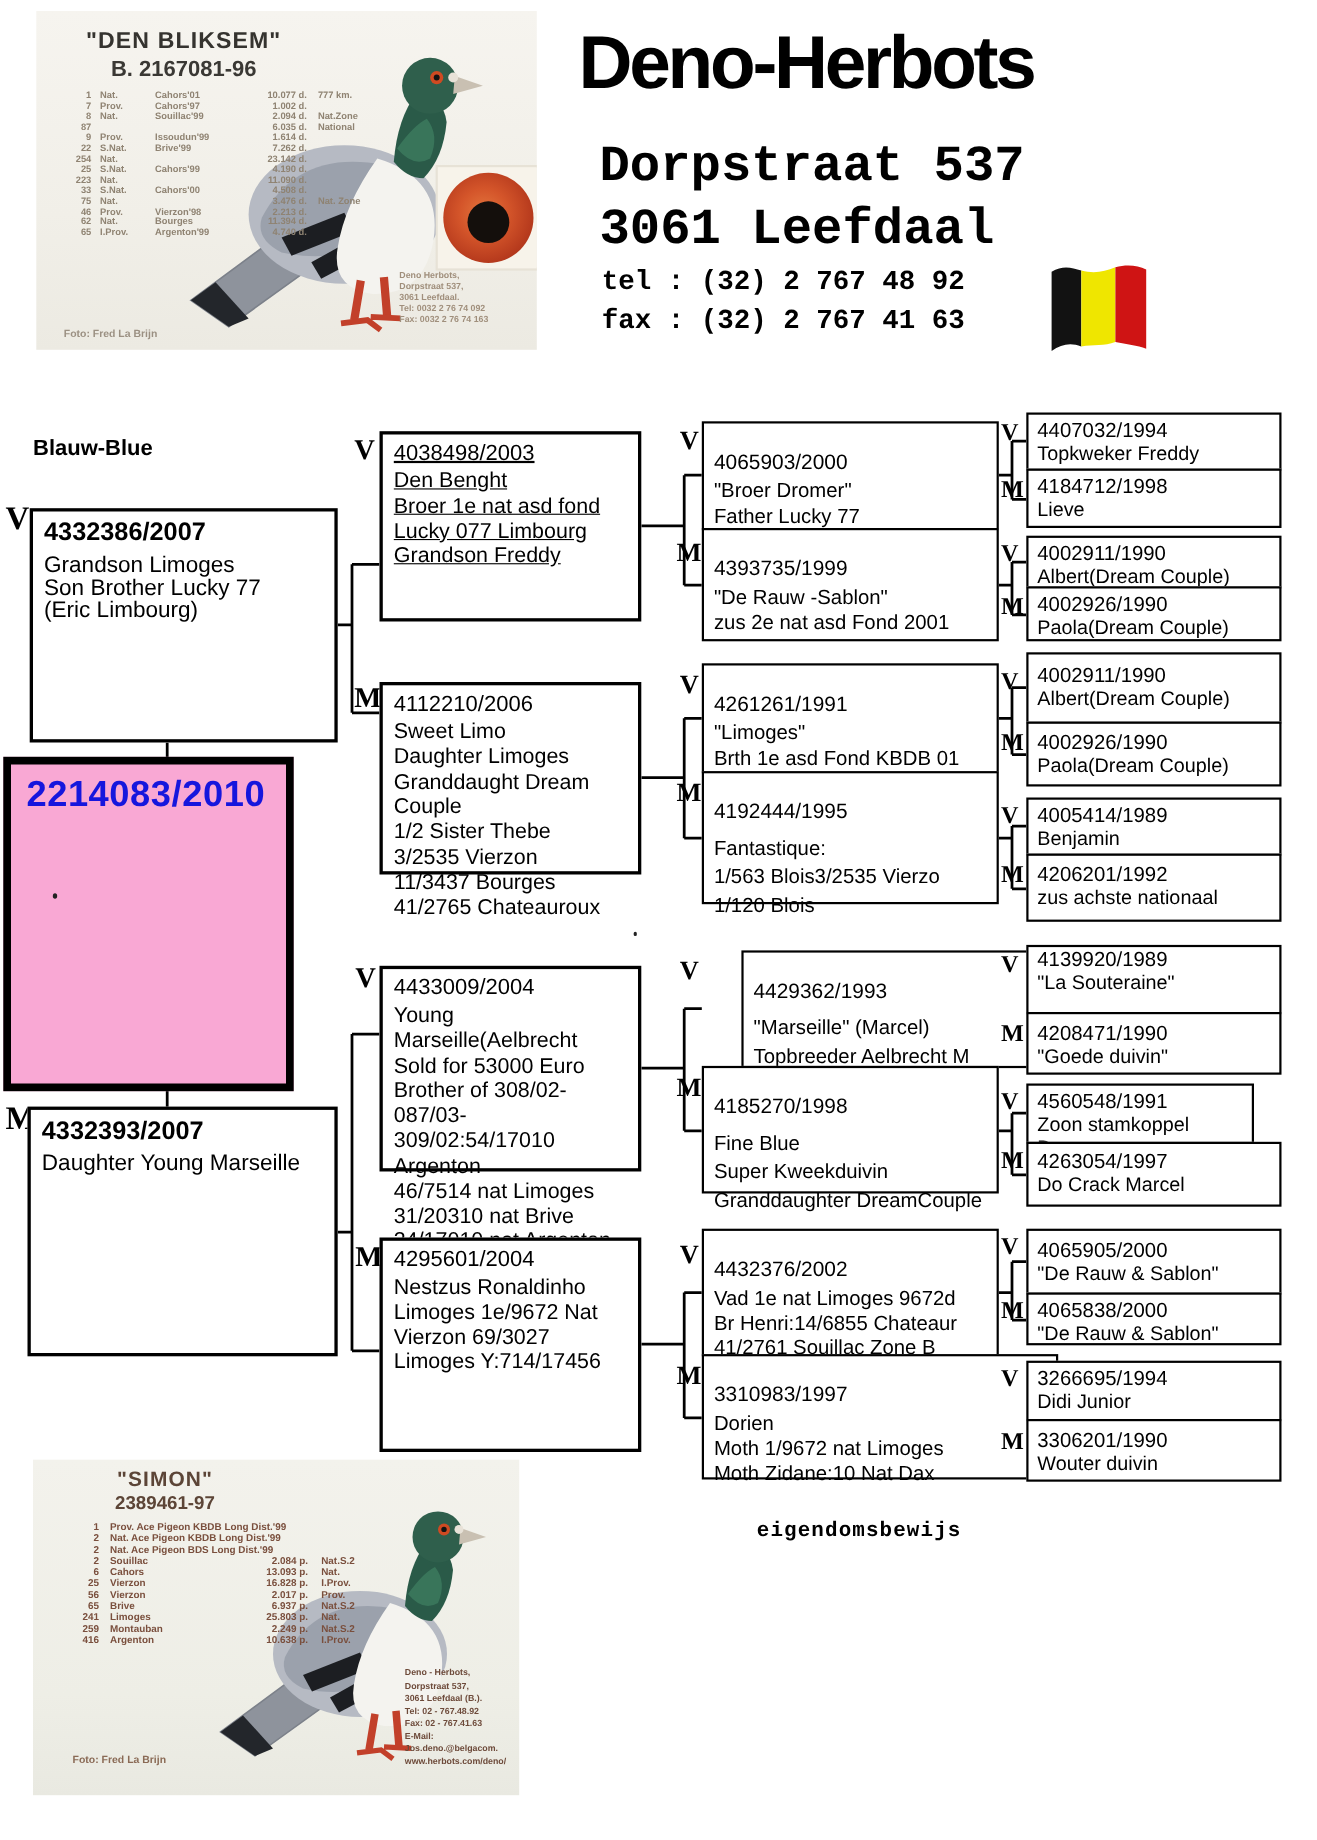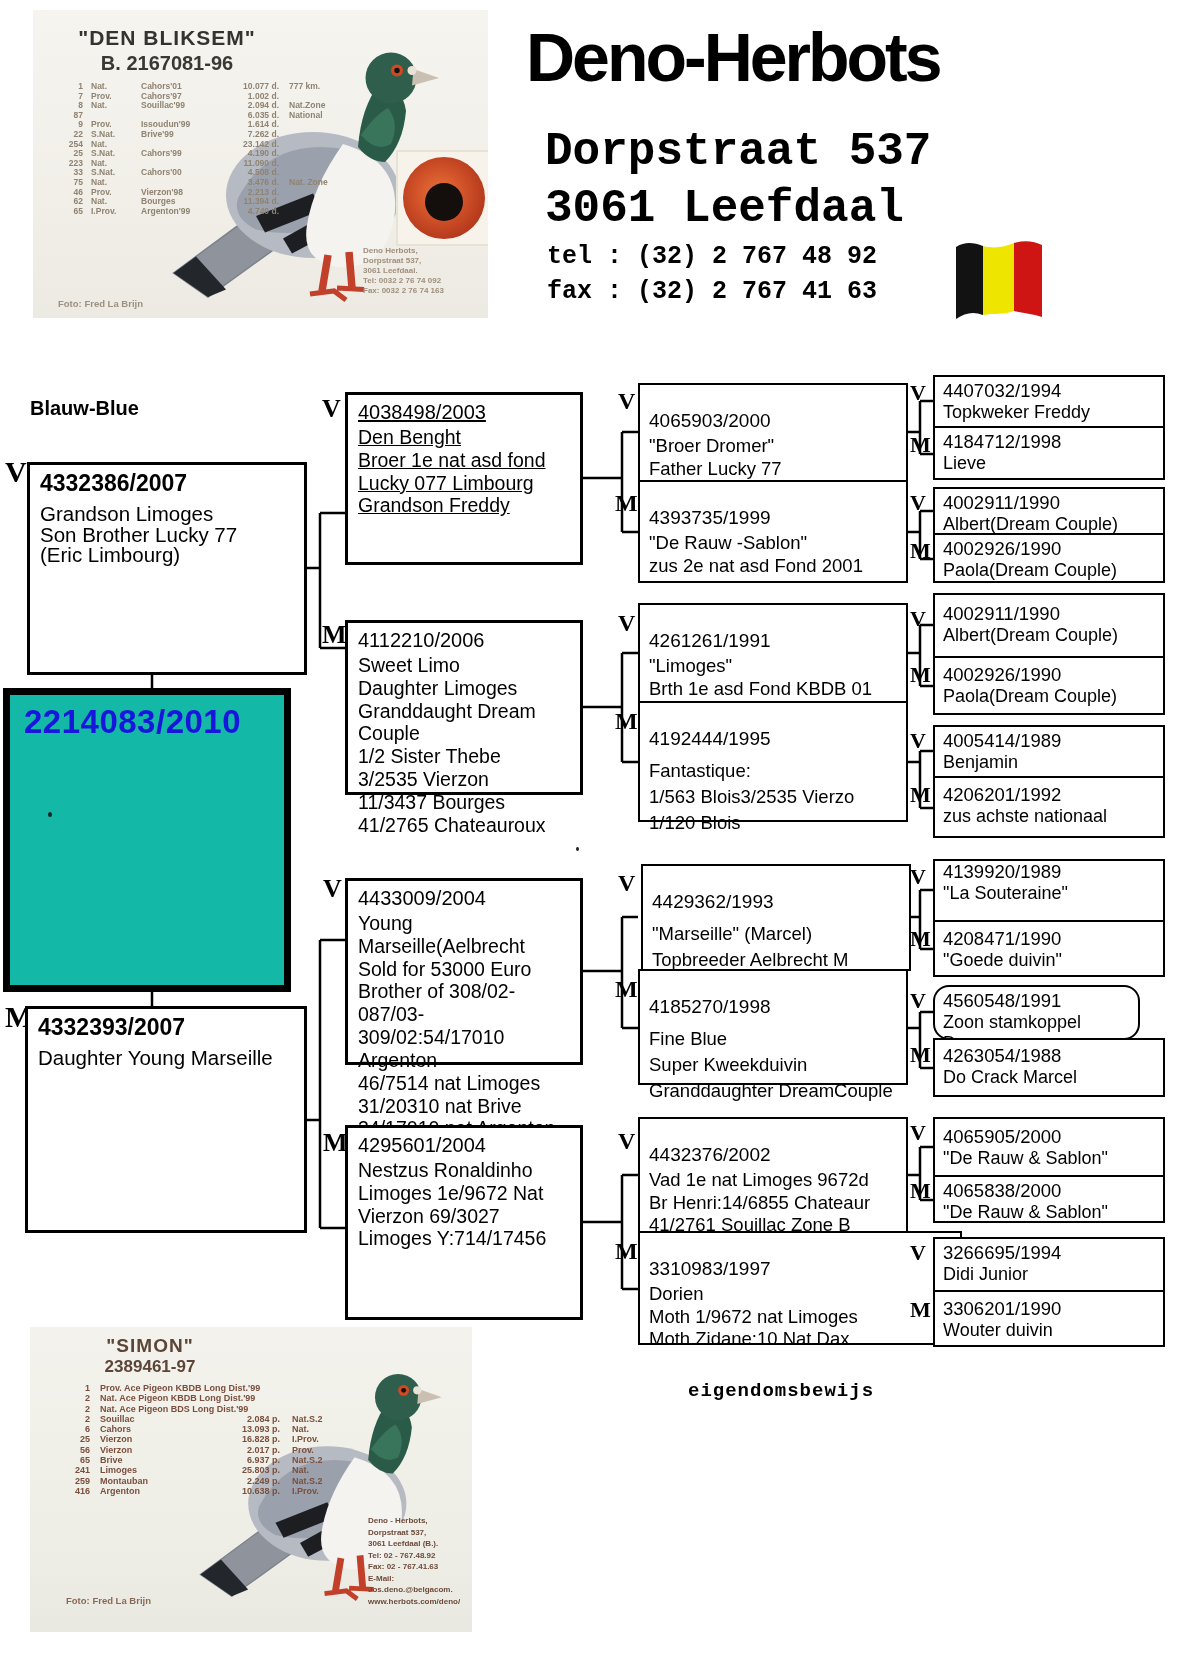--- a/index.html
+++ b/index.html
@@ -51,21 +51,21 @@
   .g2 .ring{font-size:20px;margin-bottom:2px;}
   .g2 .lines{font-size:19.5px;line-height:1.17;}
   .g3{border-width:2px;padding:5px 9px;}
   .g3 .ring{font-size:19px;margin-bottom:3px;margin-top:20px;}
   .g3 .lines{font-size:18.5px;line-height:1.22;}
   .g3.loose .ring{margin-bottom:8px;}
   .g3.loose .lines{line-height:1.4;}
   .g4{border-width:2px;padding:3px 8px;}
   .g4 .ring{font-size:18.5px;}
   .g4 .lines{font-size:18px;line-height:1.15;}
-  .subject-box{position:absolute;left:3px;top:688px;width:288px;height:304px;border:7px solid #000;box-sizing:border-box;background:#14b8a6;}
+  .subject-box{position:absolute;left:3px;top:688px;width:264px;height:304px;border:7px solid #000;box-sizing:border-box;background:#f9a8d4;}
   .subject-ring{position:absolute;left:14px;top:8px;font-size:33px;font-weight:bold;color:#1616dd;letter-spacing:0.5px;}
   .sex{position:absolute;font-family:"Liberation Serif",serif;font-weight:bold;}
   .sex.s1{font-size:30px;}
   .sex.s2{font-size:26px;}
   .sex.s3{font-size:24px;}
   .sex.s4{font-size:22px;}
   .speck{position:absolute;background:#222;border-radius:50%;}
 
   .footer-note{position:absolute;left:688px;top:1380px;font-family:"Liberation Mono",monospace;font-weight:bold;font-size:19px;letter-spacing:1px;}
 </style>
@@ -291,21 +291,21 @@
 Grfather 1e asd F KBDB 06</div>
   </div>
   <div class="sex s3" style="left:615px;top:708px;">M</div>
   <div class="pbox g3 loose" style="left:638px;top:701px;width:270px;height:121px;">
     <div class="ring">4192444/1995</div>
     <div class="lines">Fantastique:
 1/563 Blois3/2535 Vierzo
 1/120 Blois</div>
   </div>
   <div class="sex s3" style="left:618px;top:870px;">V</div>
-  <div class="pbox g3 loose" style="left:641px;top:864px;width:270px;height:107px;">
+  <div class="pbox g3 loose" style="left:674px;top:864px;width:270px;height:107px;">
     <div class="ring">4429362/1993</div>
     <div class="lines">"Marseille" (Marcel)
 Topbreeder Aelbrecht M
 Father of:1e prov Limoges</div>
   </div>
   <div class="sex s3" style="left:615px;top:976px;">M</div>
   <div class="pbox g3 loose" style="left:638px;top:969px;width:270px;height:116px;">
     <div class="ring">4185270/1998</div>
     <div class="lines">Fine Blue
 Super Kweekduivin
@@ -370,27 +370,27 @@
   <div class="pbox g4" style="left:933px;top:859px;width:232px;height:63px;padding-top:0;">
     <div class="ring">4139920/1989</div>
     <div class="lines">"La Souteraine"</div>
   </div>
   <div class="sex s4" style="left:910px;top:926px;">M</div>
   <div class="pbox g4" style="left:933px;top:920px;width:232px;height:57px;padding-top:6px;">
     <div class="ring">4208471/1990</div>
     <div class="lines">"Goede duivin"</div>
   </div>
   <div class="sex s4" style="left:910px;top:988px;">V</div>
-  <div class="pbox g4" style="left:933px;top:985px;width:207px;height:55px;border-radius:16px;">
+  <div class="pbox g4" style="left:933px;top:985px;width:207px;height:55px;">
     <div class="ring">4560548/1991</div>
     <div class="lines">Zoon stamkoppel Derauw</div>
   </div>
   <div class="sex s4" style="left:910px;top:1042px;">M</div>
   <div class="pbox g4" style="left:933px;top:1038px;width:232px;height:59px;padding-top:5px;">
-    <div class="ring">4263054/1988</div>
+    <div class="ring">4263054/1997</div>
     <div class="lines">Do Crack Marcel</div>
   </div>
   <div class="sex s4" style="left:910px;top:1120px;">V</div>
   <div class="pbox g4" style="left:933px;top:1117px;width:232px;height:60px;padding-top:7px;">
     <div class="ring">4065905/2000</div>
     <div class="lines">"De Rauw &amp; Sablon"</div>
   </div>
   <div class="sex s4" style="left:910px;top:1178px;">M</div>
   <div class="pbox g4" style="left:933px;top:1175px;width:232px;height:48px;">
     <div class="ring">4065838/2000</div>

